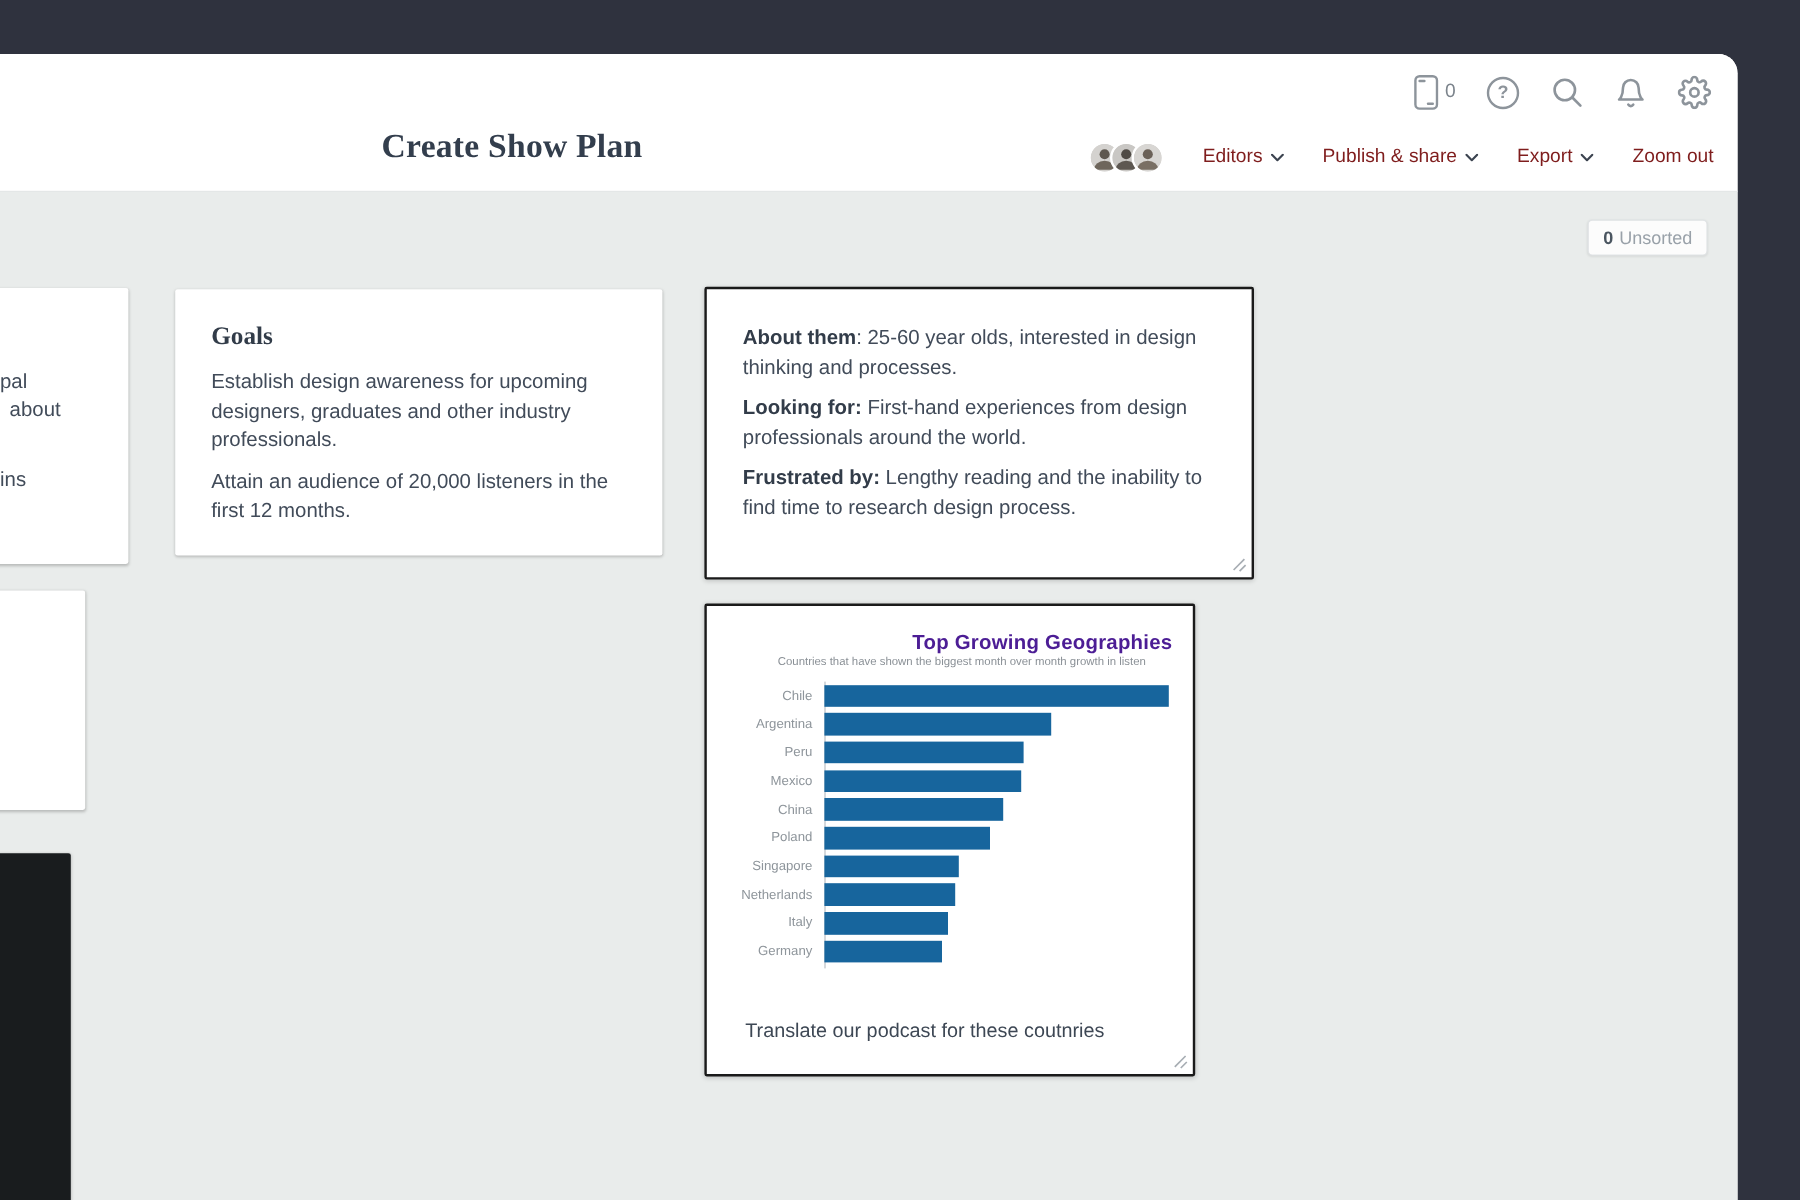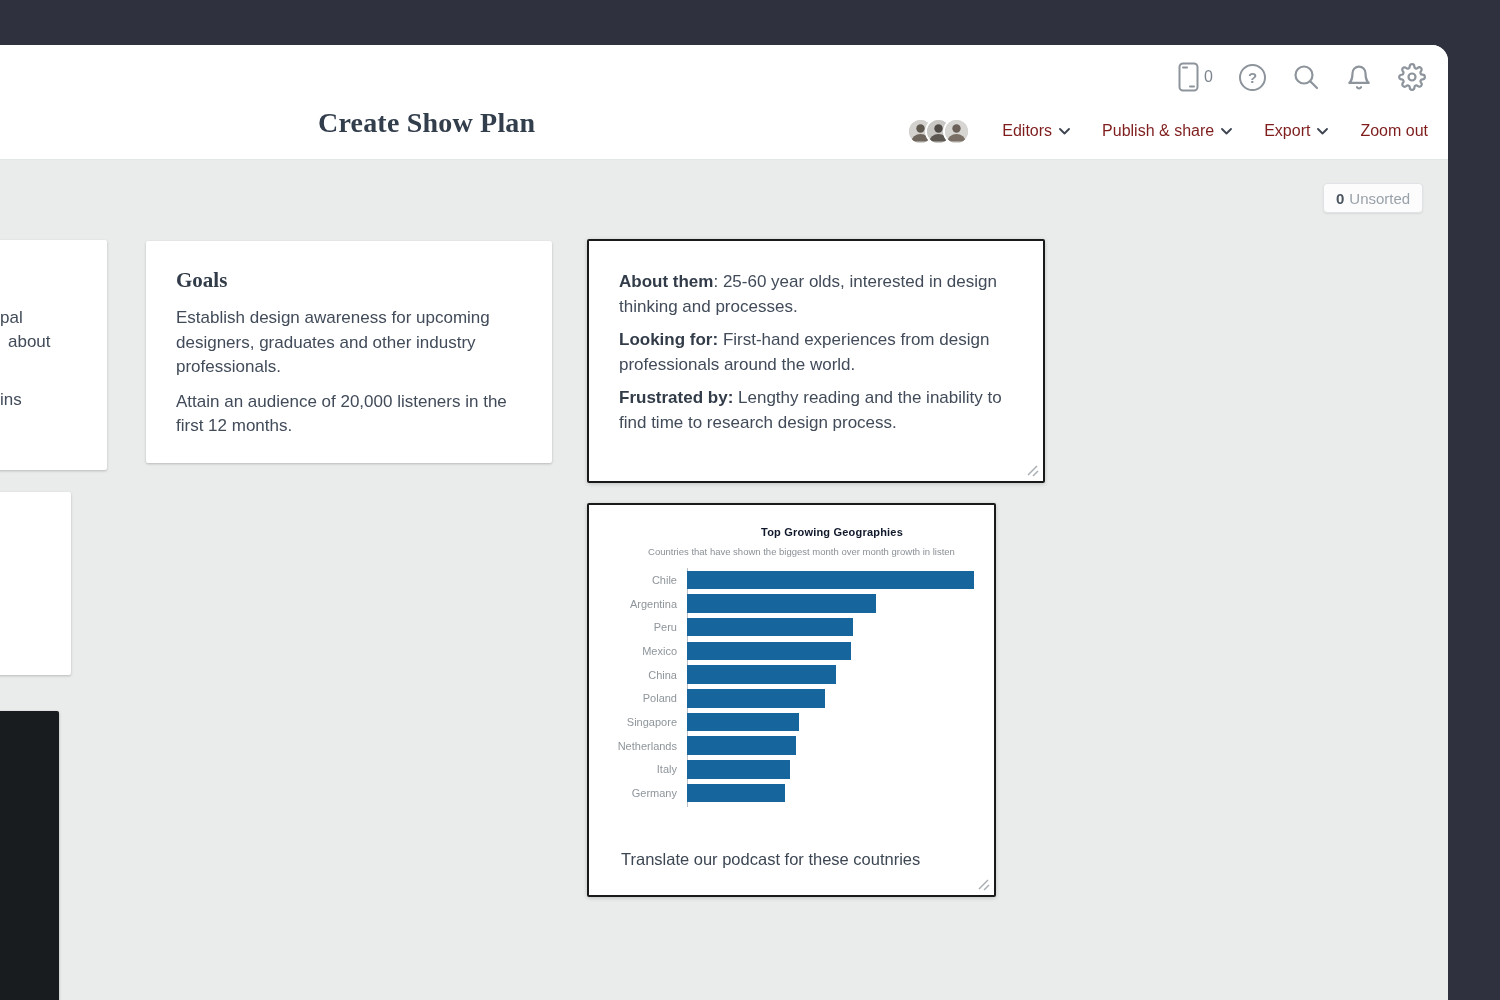--- a/index.html
+++ b/index.html
@@ -91,22 +91,22 @@
   }
   .check-label { margin-left:13px; font-size:17px; color:#3b4553; }
 
   
   .audience-card { left:587px; top:79px; width:458px; height:244px; padding:29px 30px; }
   .audience-card p + p { margin-top:9px; }
 
   
   .chart-card { left:587px; top:343px; width:409px; height:394px; }
   .chart-title {
-    position:absolute; left:98px; top:21px; width:290px; text-align:center;
-    font-size:11px; font-weight:bold; color:#0f172a; letter-spacing:.2px;
+    position:absolute; left:98px; top:21px; width:290px; text-align:right;
+    font-size:17px; font-weight:bold; color:#4c1d95; letter-spacing:.2px;
   }
   .chart-subtitle {
     position:absolute; left:20px; top:41px; width:385px; text-align:center;
     font-size:9.5px; color:#8a9096;
   }
   .chart-plot { position:absolute; left:0; top:63px; width:100%; }
   .chart-row { display:flex; align-items:center; height:23.7px; }
   .chart-label {
     width:88px; text-align:right; font-size:11px; color:#8e959b; flex:0 0 auto;
   }

